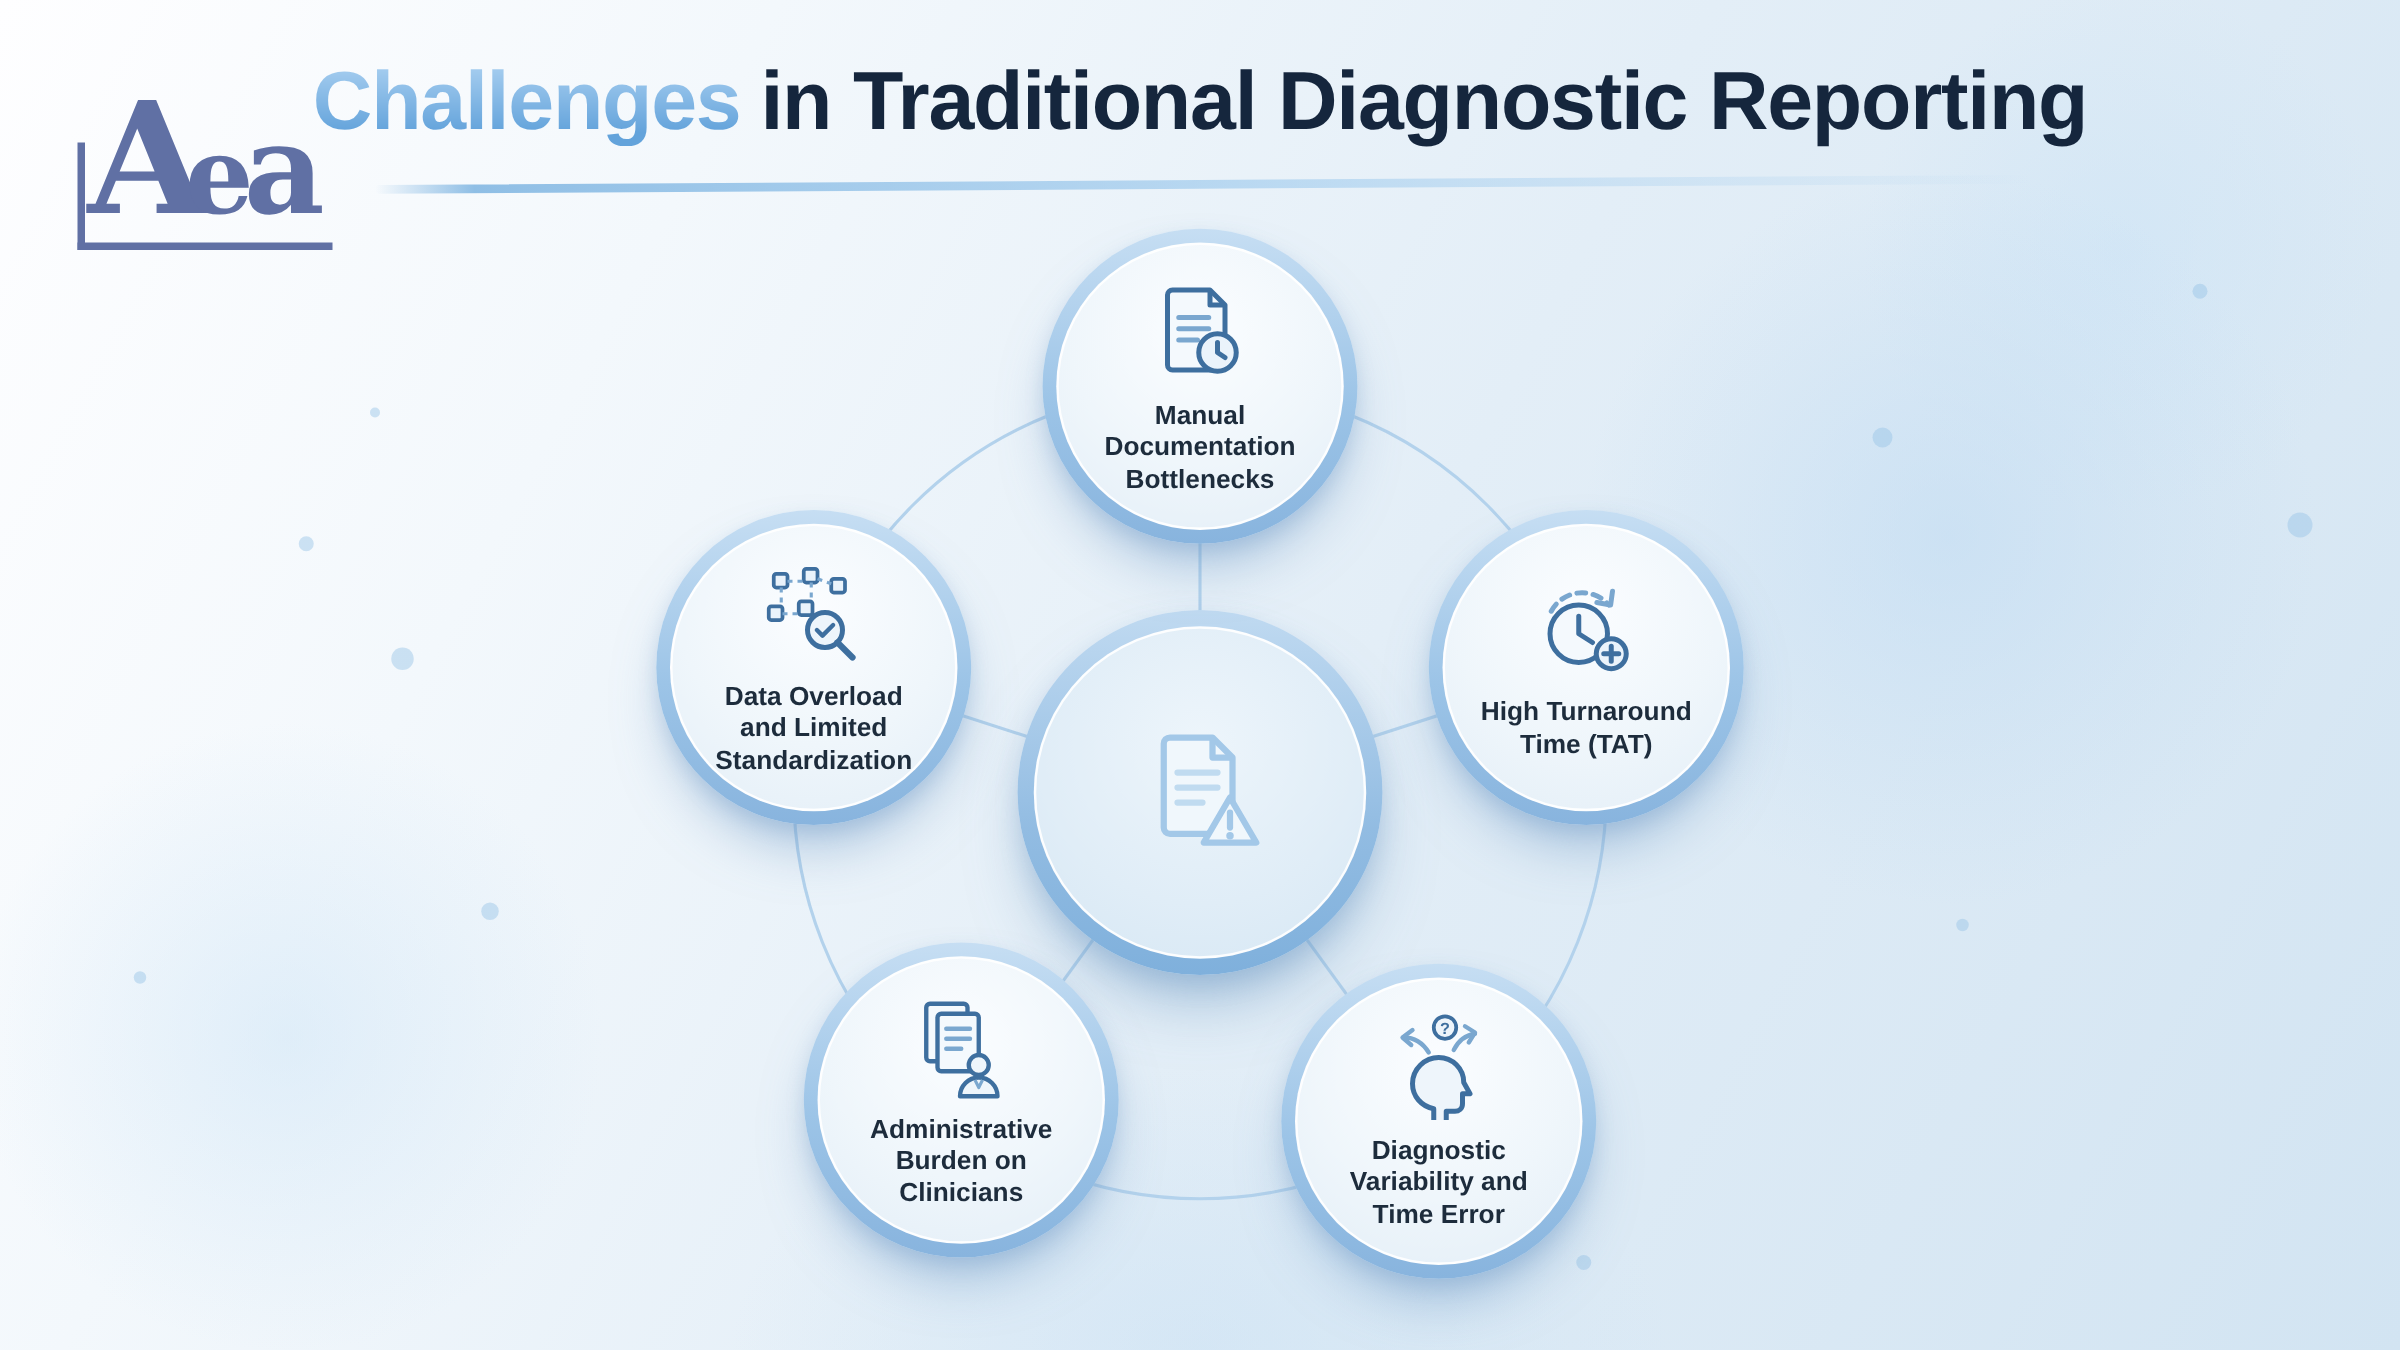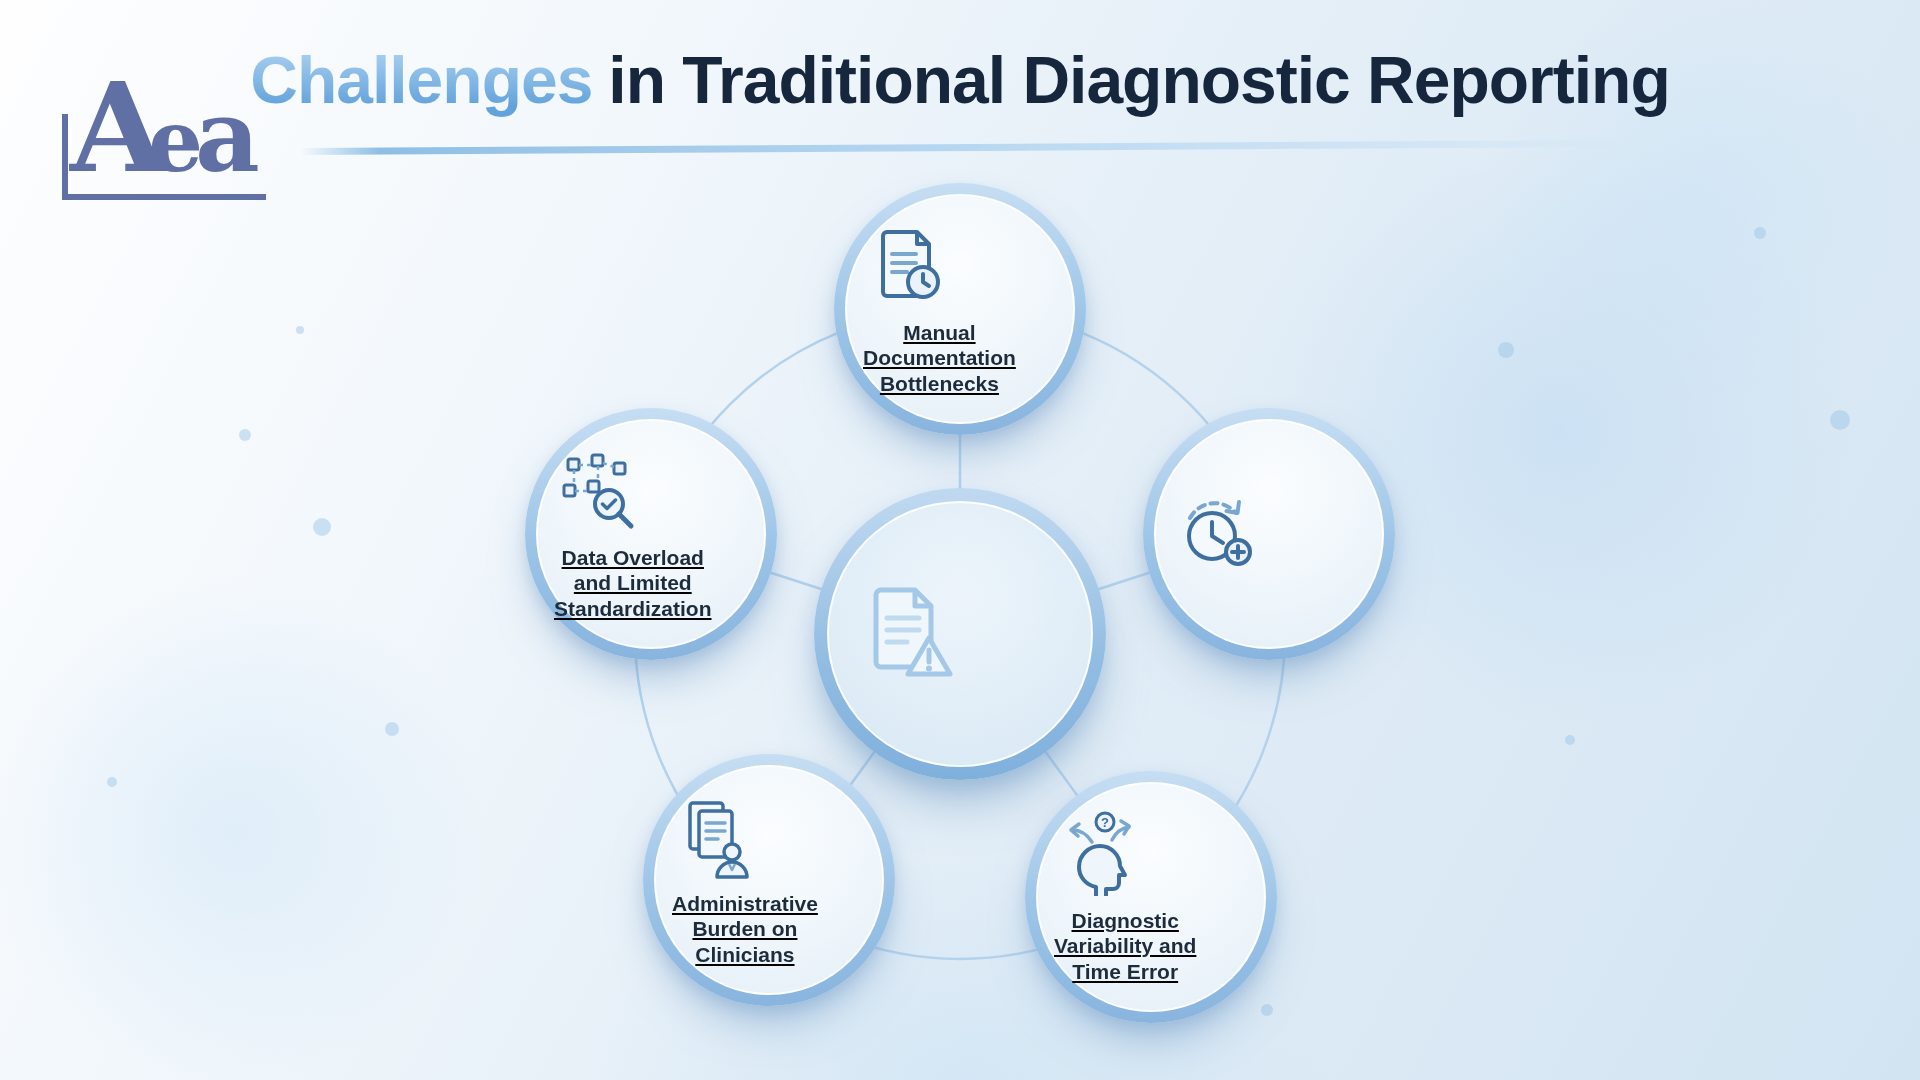--- a/index.html
+++ b/index.html
@@ -48,22 +48,22 @@
   
   .node {
     position:absolute; width:252px; height:252px; border-radius:50%; z-index:2;
     background:linear-gradient(180deg,#c6def3 0%, #9cc4e7 55%, #88b4de 100%);
     box-shadow:0 26px 42px -10px rgba(105,150,195,0.50), 0 6px 14px rgba(120,160,205,0.25);
   }
   .node-inner {
     position:absolute; inset:11px; border-radius:50%;
     background:radial-gradient(circle at 50% 30%, #fbfdff 0%, #eff6fb 55%, #e3eef7 100%);
     border:2px solid rgba(255,255,255,0.9);
-    display:flex; flex-direction:column; align-items:flex-start; justify-content:center;
-    gap:6px; padding:16px; text-align:center;text-decoration:underline;
+    display:flex; flex-direction:column; align-items:center; justify-content:center;
+    gap:6px; padding:16px; text-align:center;
   }
   .node-icon { display:block; line-height:0; }
   .node-label { font-size:21px; font-weight:700; color:#1d2c3c; line-height:1.22; white-space:pre-line; }
 
   .pos-top          { left:834px;  top:183px; }
   .pos-right        { left:1143px; top:408px; }
   .pos-left         { left:525px;  top:408px; }
   .pos-bottom-left  { left:643px;  top:754px; }
   .pos-bottom-right { left:1025px; top:771px; }
 
@@ -158,20 +158,22 @@
       <span class="node-icon">
         <svg width="92" height="92" viewBox="0 0 92 92" fill="none">
           <circle cx="40" cy="48" r="23" fill="#f4f9fd" stroke="#3e6f9f" stroke-width="4"></circle>
           <path d="M40 34v14l11 7" stroke="#3e6f9f" stroke-width="4" stroke-linecap="round" stroke-linejoin="round"></path>
           <path d="M18 30a28 28 0 0 1 46-5" stroke="#7aa7cf" stroke-width="4" stroke-linecap="round" stroke-dasharray="7 6"></path>
           <path d="M67 14l-1.5 11-11-2" stroke="#7aa7cf" stroke-width="4" stroke-linecap="round" stroke-linejoin="round"></path>
           <circle cx="66" cy="64" r="12" fill="#eaf3fb" stroke="#3e6f9f" stroke-width="4"></circle>
           <path d="M66 58v12M60 64h12" stroke="#3e6f9f" stroke-width="4" stroke-linecap="round"></path>
         </svg>
       </span>
+      <div class="node-label">High Turnaround
+Time (TAT)</div>
     </div>
   </div>
 
   <div class="node pos-left">
     <div class="node-inner">
       <span class="node-icon">
         <svg width="92" height="92" viewBox="0 0 92 92" fill="none">
           <g fill="#eaf3fb" stroke="#3e6f9f" stroke-width="3">
             <rect x="14" y="12" width="11" height="11" rx="2"></rect>
             <rect x="38" y="8" width="11" height="11" rx="2"></rect>

